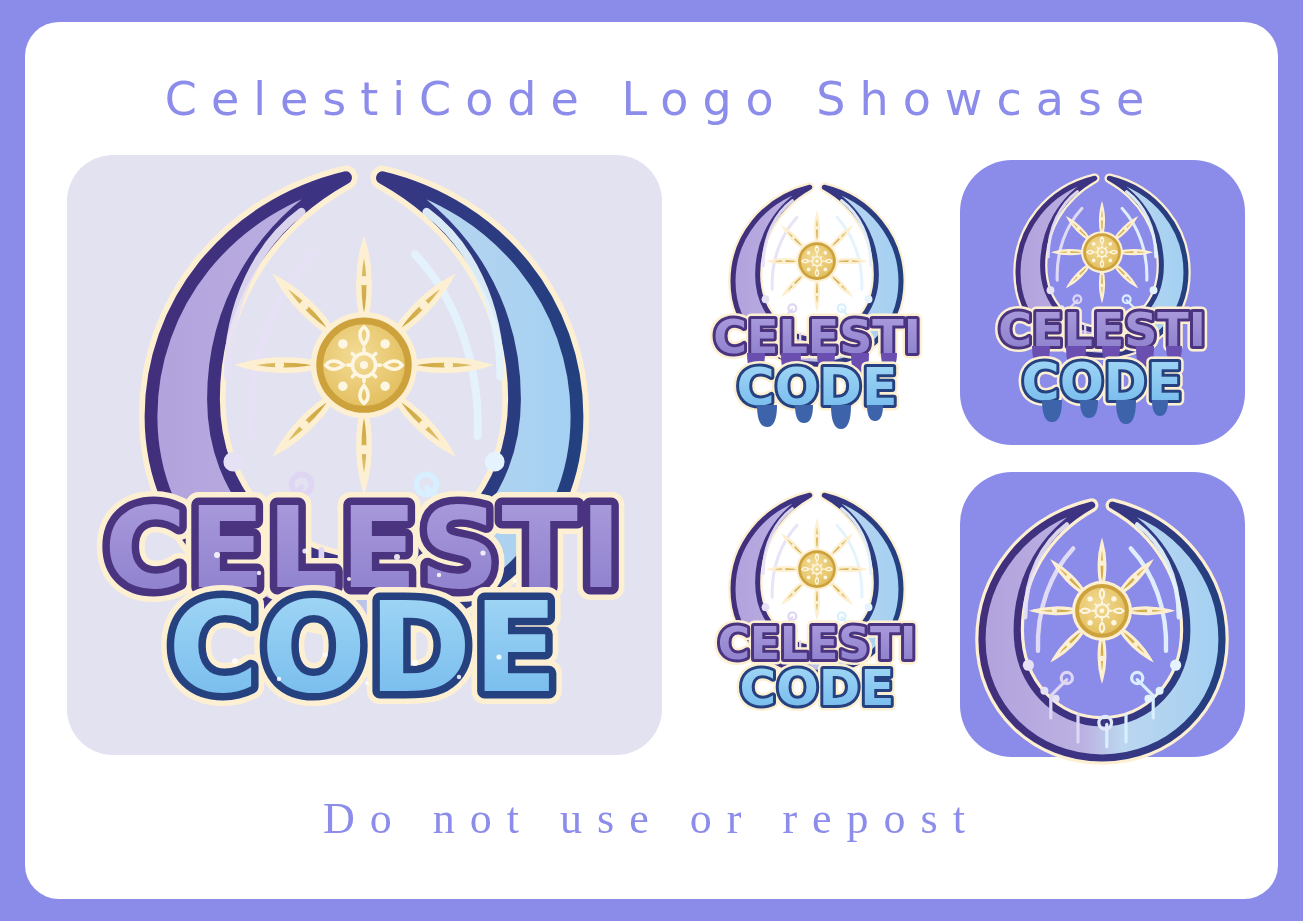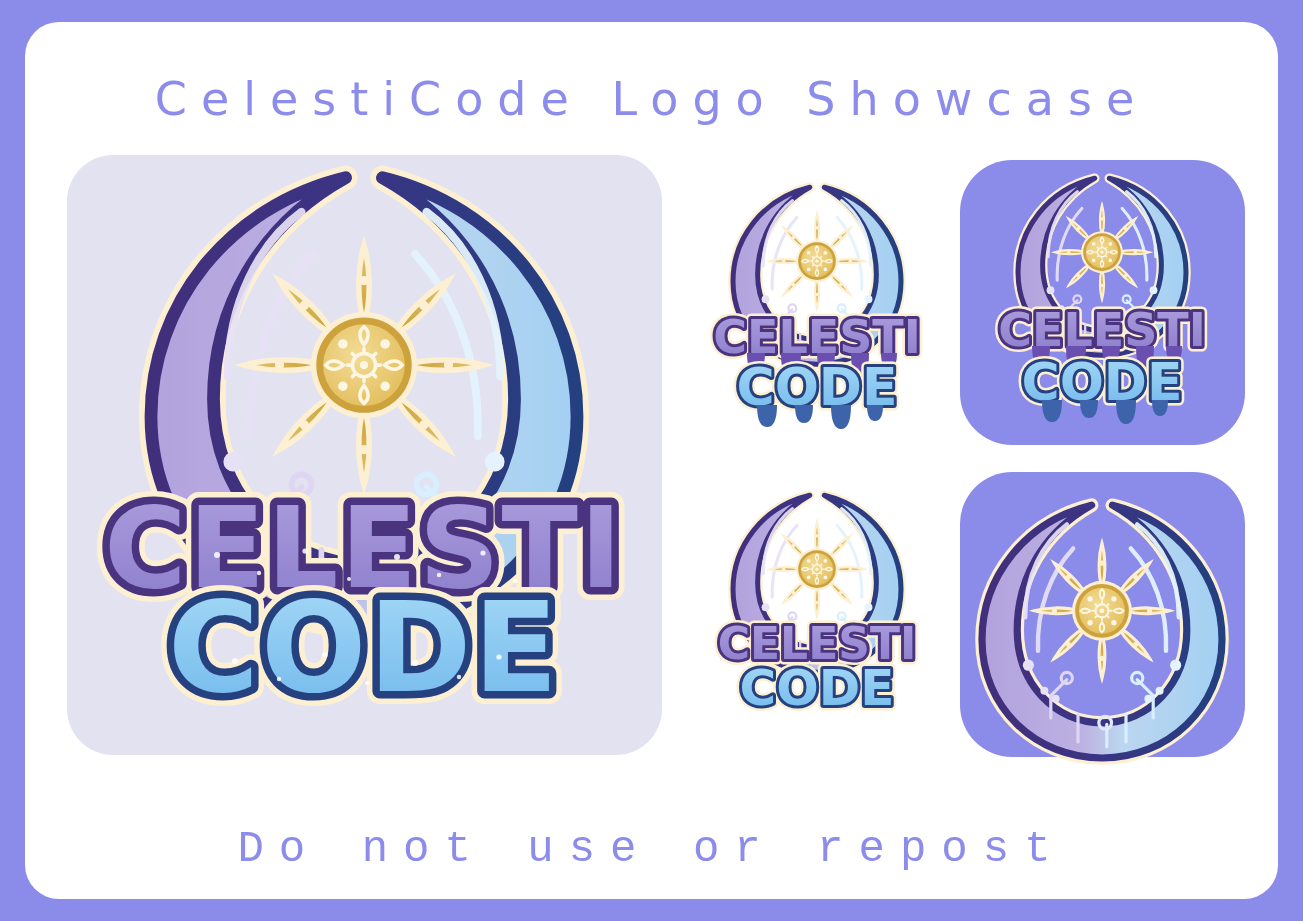--- a/index.html
+++ b/index.html
@@ -13,34 +13,34 @@
   .frame{
     position:absolute;
     left:25px; top:22px;
     width:1253px; height:877px;
     background:#ffffff;
     border-radius:34px;
     box-sizing:border-box;
   }
   .title{
     position:absolute;
-    left:0; top:50px; width:100%;
+    left:10px; top:50px; width:100%;
     text-align:center;
     font-family:"DejaVu Sans", sans-serif;
     font-size:46px;
     font-weight:400;
     letter-spacing:14px;
     color:#8c8ceb;
     white-space:nowrap;
   }
   .footer{
     position:absolute;
-    left:0; bottom:25px; width:100%;
+    left:0; bottom:55px; width:100%;
     text-align:center;
-    font-family:Liberation Mono, monospace;
+    font-family:Liberation Serif, serif;
     font-size:44px;
     font-weight:400;
     letter-spacing:15px;
     color:#8c8ceb;
     white-space:nowrap;
   }
   .hero-panel{
     position:absolute;
     left:42px; top:133px;
     width:595px; height:600px;

